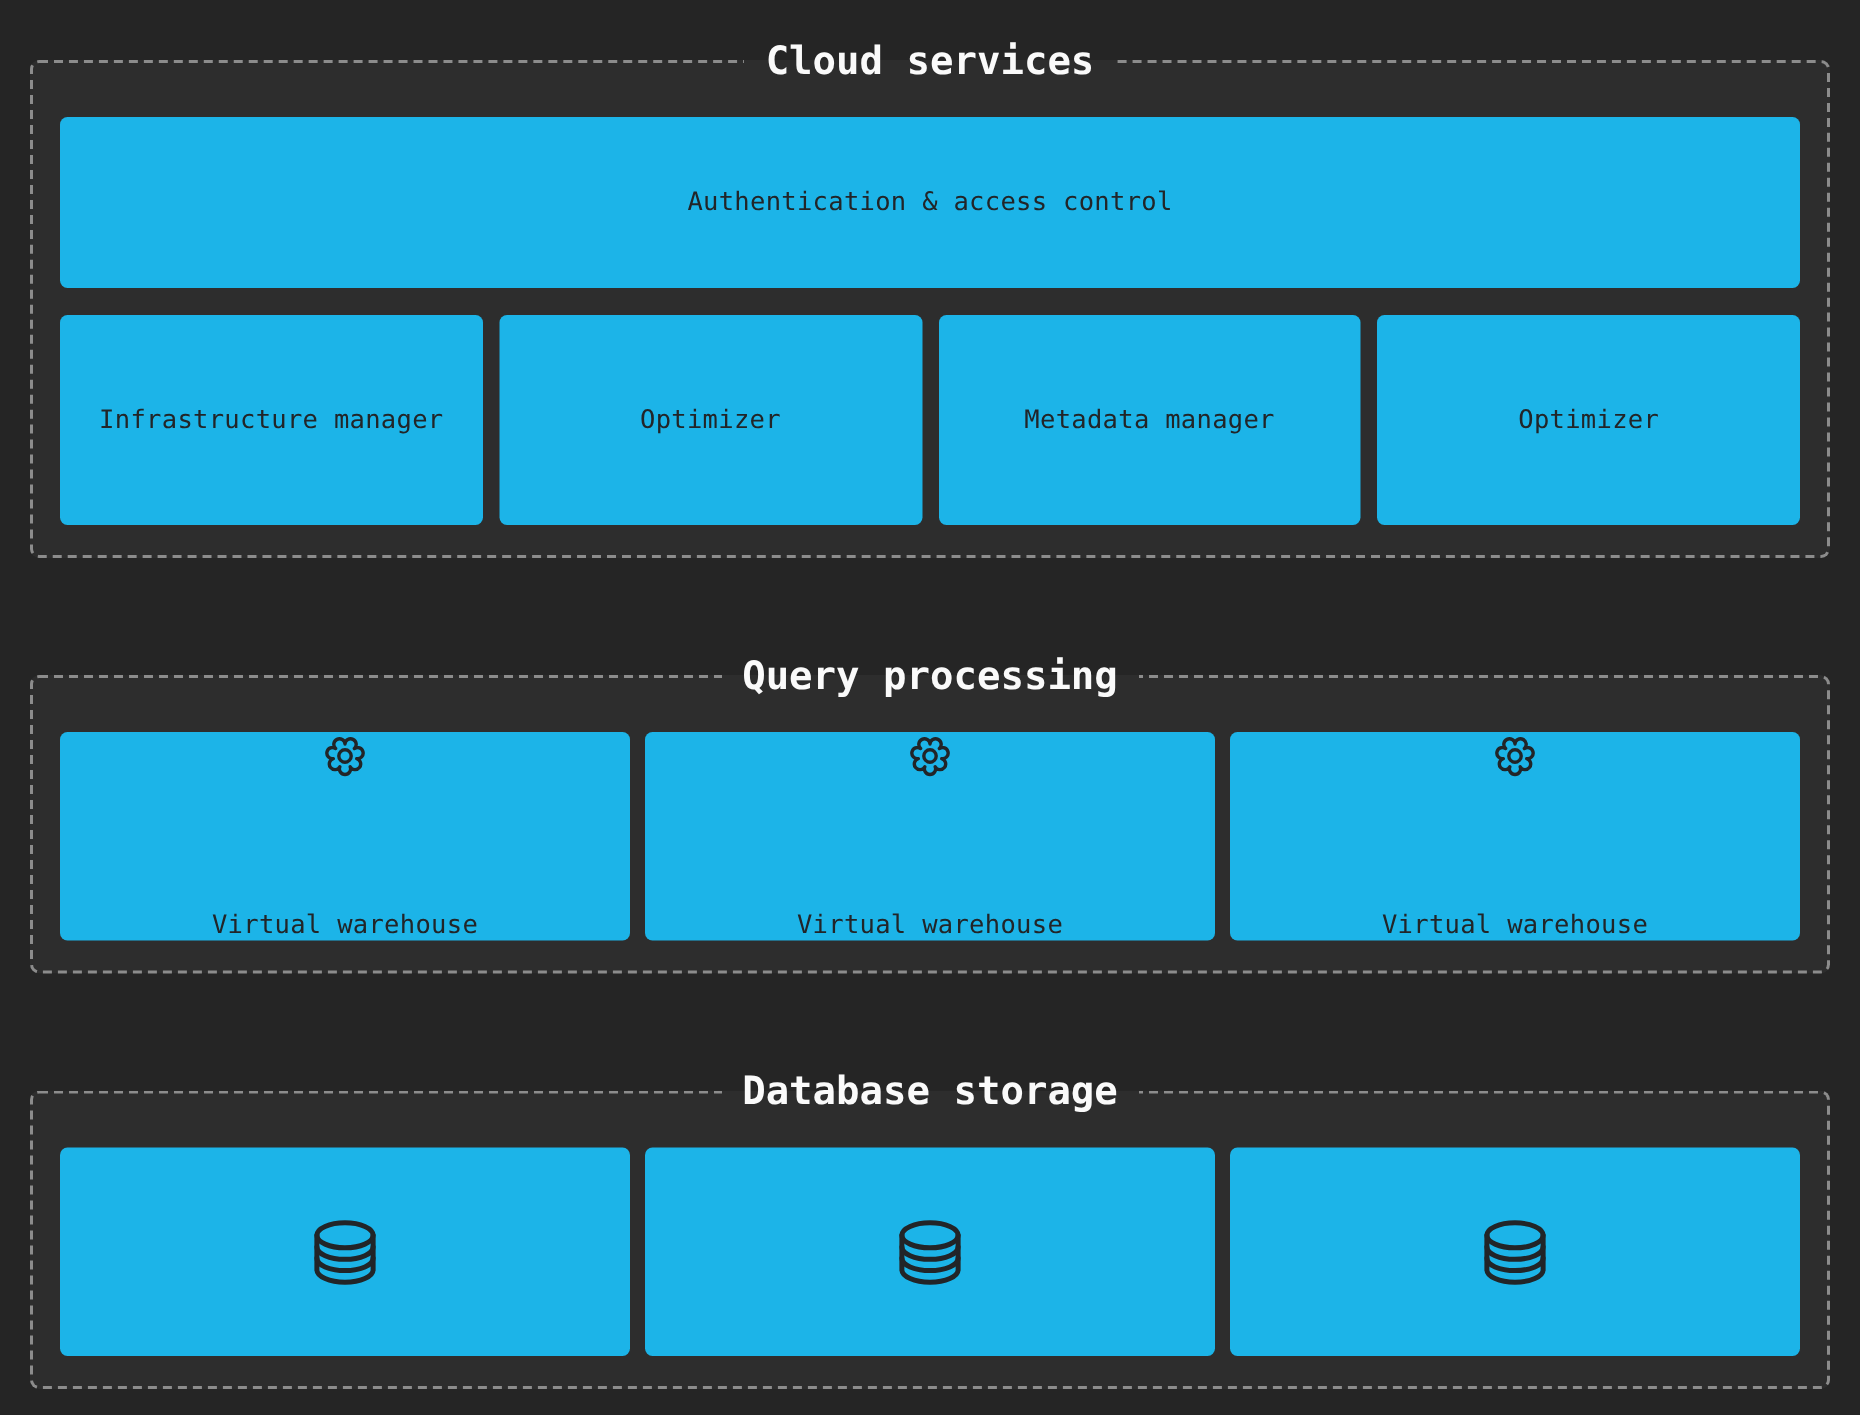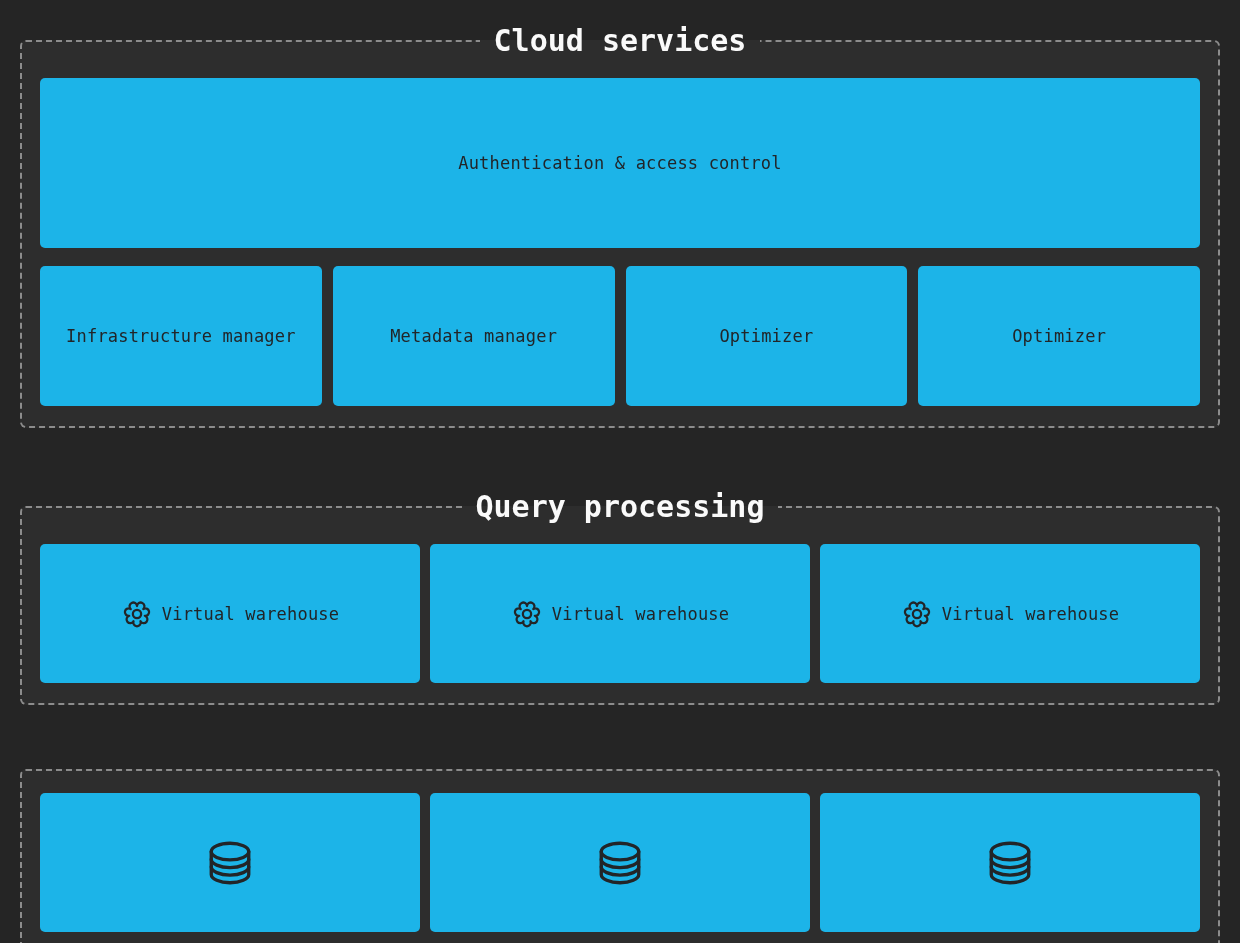--- a/index.html
+++ b/index.html
@@ -23,21 +23,21 @@
     background: var(--section-bg, #2d2d2d);
     padding: 22px 18px 20px;
   }
 
   fieldset.section + fieldset.section { margin-top: 64px; }
 
   legend.section-title {
     margin-left: auto;
     margin-right: auto;
     padding: 0 14px;
-    font-size: 30px;
+    font-size: 26px;
     line-height: 30px;
     font-weight: 700;
     color: var(--title-text, #fafafa);
     text-align: center;
     white-space: nowrap;
   }
 
   .box {
     background: var(--accent, #1cb4e8);
     border-radius: 5px;
@@ -49,31 +49,31 @@
   }
 
   .box-label {
     font-size: 17px;
     font-weight: 500;
     letter-spacing: 0.2px;
     white-space: nowrap;
   }
 
   .box-full {
-    height: 170px;
+    height: 114px;
     margin-bottom: 18px;
   }
 
   .row { display: flex; }
   .row-4 { gap: 11px; }
   .row-4 .box { flex: 1 1 0; height: 140px; }
   .row-3 { gap: 10px; }
   .row-3 .box { flex: 1 1 0; height: 139px; }
 
-  .box-stacked { flex-direction: row; gap: 9px; }
+  .box-stacked { flex-direction: column; gap: 9px; justify-content: space-between; }
 
   .icon { display: inline-flex; line-height: 0; color: var(--box-text, #222528); }
   .icon svg { display: block; }
 </style>
 </head>
 <body>
 
 <main class="diagram">
 
   <fieldset class="section">
@@ -81,24 +81,24 @@
 
     <div class="box box-full">
       <span class="box-label">Authentication &amp; access control</span>
     </div>
 
     <div class="row row-4">
       <div class="box">
         <span class="box-label">Infrastructure manager</span>
       </div>
       <div class="box">
-        <span class="box-label">Metadata manager</span>
+        <span class="box-label">Optimizer</span>
       </div>
       <div class="box">
-        <span class="box-label">Optimizer</span>
+        <span class="box-label">Metadata manager</span>
       </div>
       <div class="box">
         <span class="box-label">Optimizer</span>
       </div>
     </div>
   </fieldset>
 
   <fieldset class="section">
     <legend class="section-title">Query processing</legend>
 
@@ -131,20 +131,21 @@
             <circle cx="12" cy="12" r="3.1"></circle>
           </svg>
         </span>
         <span class="box-label">Virtual warehouse</span>
       </div>
 
     </div>
   </fieldset>
 
   <fieldset class="section">
+    <legend class="section-title">Database storage</legend>
 
     <div class="row row-3">
 
       <div class="box">
         <span class="icon">
           <svg viewBox="0 0 24 24" width="50" height="52" fill="none" stroke="currentColor" stroke-width="1.6" stroke-linecap="round">
             <ellipse cx="12" cy="6.5" rx="9" ry="4"></ellipse>
             <path d="M3 6.5 V17.5 A9 4 0 0 0 21 17.5 V6.5"></path>
             <path d="M3 10.2 A9 4 0 0 0 21 10.2"></path>
             <path d="M3 13.8 A9 4 0 0 0 21 13.8"></path>

